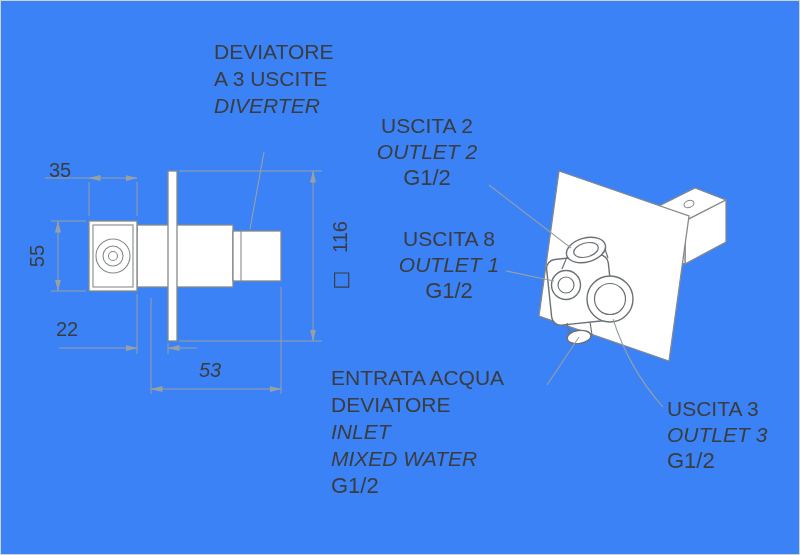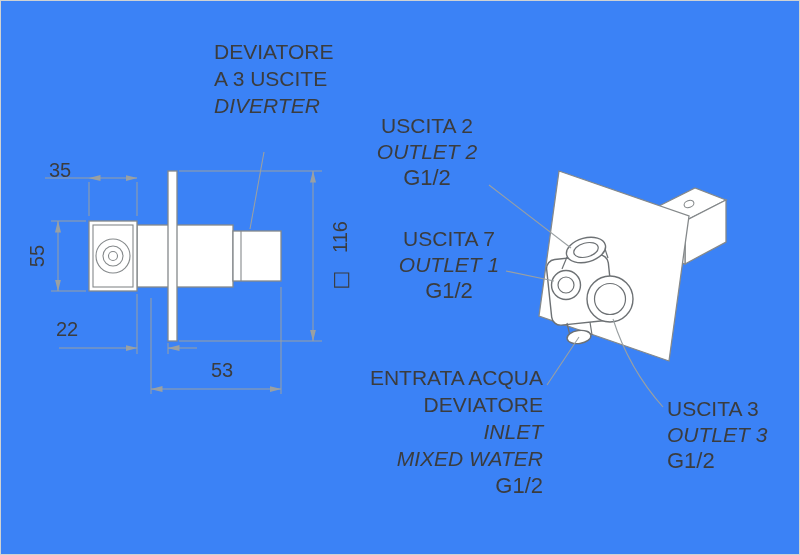--- a/index.html
+++ b/index.html
@@ -12,21 +12,21 @@
   body{background:#e9e9e9;font-family:"Liberation Sans","DejaVu Sans",sans-serif;}
   .page{
     position:relative;width:800px;height:555px;background:#3b82f6;
     border:1px solid #cfd2d3;overflow:hidden;color:var(--txt);
   }
   svg.art{position:absolute;left:0;top:0;}
   .lbl{position:absolute;}
   .lbl div{white-space:nowrap;}
   .it{font-style:italic;}
   .ctr{text-align:center;}
-  .rgt{text-align:right;}
+  .rgt{text-align:left;}
   .rot{transform:translate(-50%,-50%) rotate(-90deg);white-space:nowrap;}
   .title-blk{font-size:21px;line-height:27px;}
   .dim-txt{font-size:20px;}
   .port{font-size:21px;line-height:26px;}
   .port-tall{font-size:21px;line-height:27px;}
   .thread{font-size:22px;}
   .sqfont{font-family:"DejaVu Sans",sans-serif;}
   
   .dim{stroke:var(--dim);stroke-width:1;fill:none;}
   .dimn{stroke:var(--dim);stroke-width:1.1;fill:none;}
@@ -122,32 +122,32 @@
 
   <div class="lbl title-blk" style="left:213px;top:37px;">
     <div>DEVIATORE</div>
     <div>A 3 USCITE</div>
     <div class="it">DIVERTER</div>
   </div>
 
   <div class="lbl dim-txt ctr" style="left:40px;top:146px;width:38px;margin-top:12px;">35</div>
   <div class="lbl dim-txt rot" style="left:36px;top:255px;">55</div>
   <div class="lbl dim-txt ctr" style="left:48px;top:317px;width:36px;">22</div>
-  <div class="lbl dim-txt ctr" style="left:200px;top:358px;width:42px;">53</div>
+  <div class="lbl dim-txt ctr" style="left:188px;top:358px;width:42px;font-style:italic;">53</div>
   <div class="lbl dim-txt rot" style="left:339px;top:236px;">116</div>
   <div class="lbl dim-txt rot sqfont" style="left:339px;top:279px;">□</div>
 
   <div class="lbl ctr port" style="left:368px;top:112px;width:116px;">
     <div>USCITA 2</div>
     <div class="it">OUTLET 2</div>
     <div class="thread">G1/2</div>
   </div>
 
   <div class="lbl ctr port" style="left:390px;top:225px;width:116px;">
-    <div>USCITA 7</div>
+    <div>USCITA 8</div>
     <div class="it">OUTLET 1</div>
     <div class="thread">G1/2</div>
   </div>
 
   <div class="lbl rgt port-tall" style="left:330px;top:363px;width:212px;">
     <div>ENTRATA ACQUA</div>
     <div>DEVIATORE</div>
     <div class="it">INLET</div>
     <div class="it">MIXED WATER</div>
     <div class="thread">G1/2</div>

